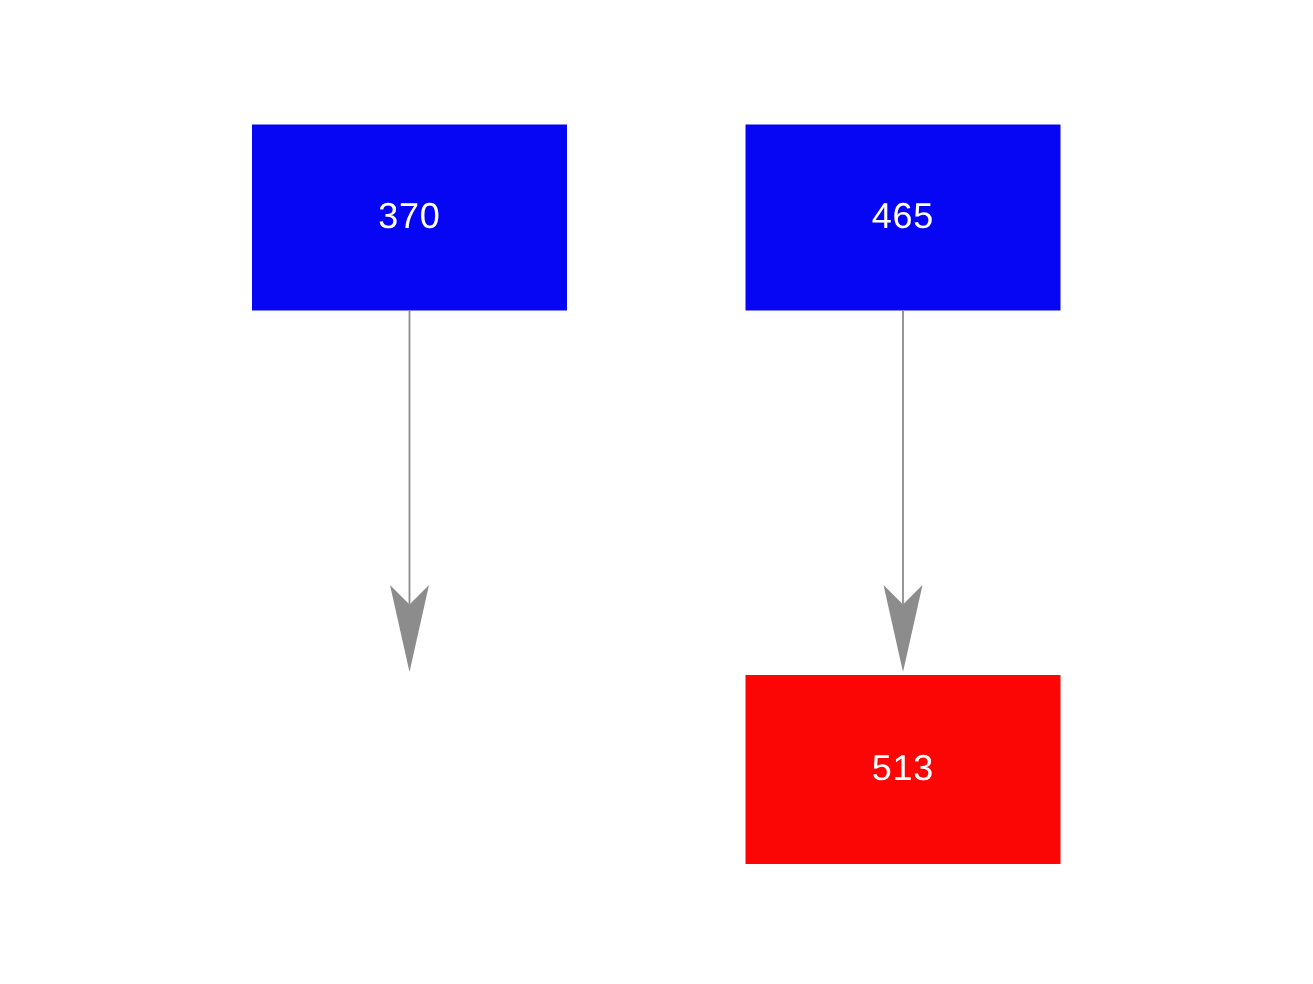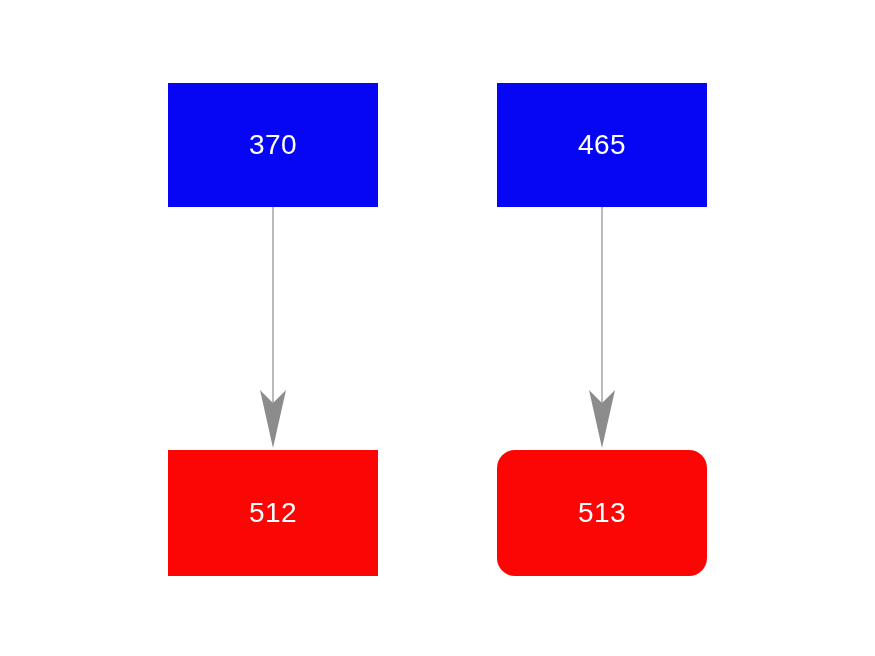--- a/index.html
+++ b/index.html
@@ -18,21 +18,21 @@
   .node {
     position: absolute;
     display: flex;
     align-items: center;
     justify-content: center;
     width: 210px;
     height: 124px;
   }
   .node .label {
     color: #ffffff;
-    font-size: 28px;
+    font-size: 24px;
     line-height: 1;
     letter-spacing: 0.5px;
   }
   #node-370 { left: 168px; top: 83px; }
   #node-372 { left: 497px; top: 83px; }
   #node-512 { left: 168px; top: 450px; height: 126px; }
   #node-513 { left: 497px; top: 450px; height: 126px; }
   .edge {
     position: absolute;
     width: 40px;
@@ -58,21 +58,18 @@
   <svg class="edge" id="edge-1" viewBox="0 0 40 243" xmlns="http://www.w3.org/2000/svg">
     <line x1="20" y1="0" x2="20" y2="196" stroke-width="1.2" stroke="#8c8c8c"></line>
     <polygon points="7,183 20,196 33,183 20,241" fill="#8c8c8c"></polygon>
   </svg>
 
   <svg class="edge" id="edge-2" viewBox="0 0 40 243" xmlns="http://www.w3.org/2000/svg">
     <line x1="20" y1="0" x2="20" y2="196" stroke-width="1.2" stroke="#8c8c8c"></line>
     <polygon points="7,183 20,196 33,183 20,241" fill="#8c8c8c"></polygon>
   </svg>
 
-  <div class="node" id="node-512" style="background-color: rgb(251, 5, 5);">
-    <span class="label">512</span>
-  </div>
 
-  <div class="node" id="node-513" style="background-color: rgb(251, 5, 5); border-radius: 18px;">
+  <div class="node" id="node-513" style="background-color: rgb(251, 5, 5);">
     <span class="label">513</span>
   </div>
 
 </div>
 
 </body></html>

